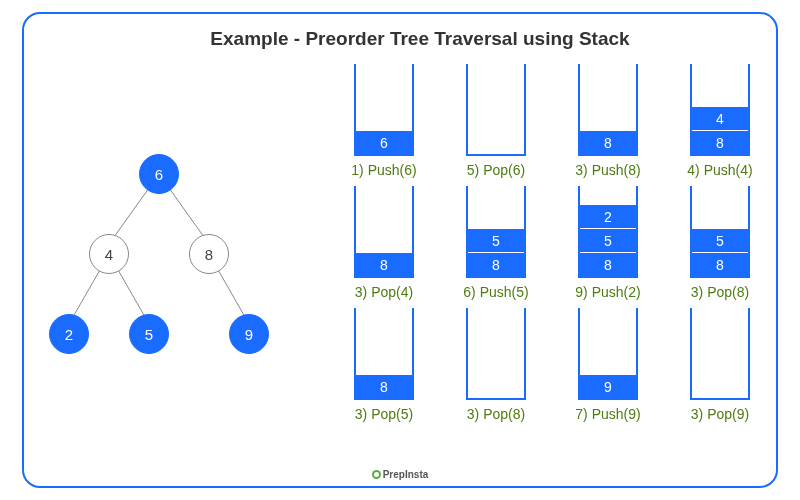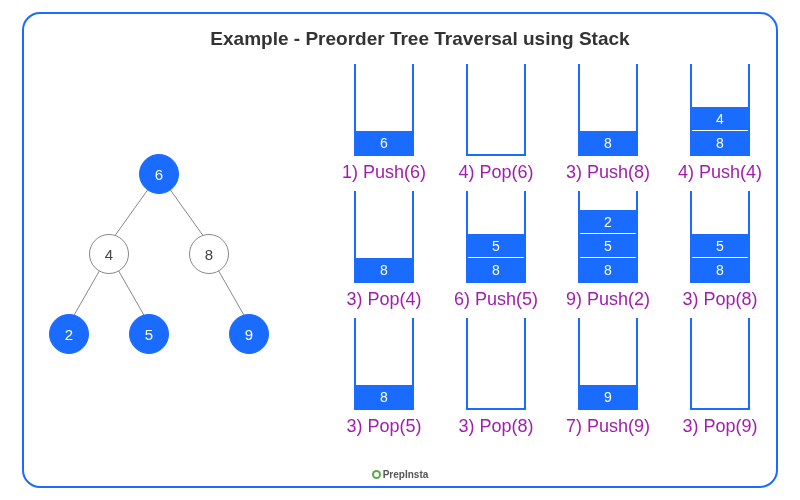--- a/index.html
+++ b/index.html
@@ -97,22 +97,22 @@
     background: #1a6bff;
     color: #fff;
     font-size: 14px;
     display: flex;
     align-items: center;
     justify-content: center;
     border-top: 1px solid #fff;
     flex-shrink: 0;
   }
   .caption {
-    font-size: 18px;
-    color: #a21caf;
+    font-size: 14px;
+    color: #4d7c0f;
     margin-top: 6px;
     text-align: center;
     white-space: nowrap;
   }
 
   .footer-logo {
     position: absolute;
     bottom: 6px;
     left: 0;
     right: 0;
@@ -179,21 +179,21 @@
 
   <div class="stacks" id="stacks-grid">
       <div class="stack-cell">
         <div class="stack">
           <div class="slot">6</div>
         </div>
         <div class="caption">1) Push(6)</div>
       </div>
       <div class="stack-cell">
         <div class="stack"></div>
-        <div class="caption">4) Pop(6)</div>
+        <div class="caption">5) Pop(6)</div>
       </div>
       <div class="stack-cell">
         <div class="stack">
           <div class="slot">8</div>
         </div>
         <div class="caption">3) Push(8)</div>
       </div>
       <div class="stack-cell">
         <div class="stack">
           <div class="slot">8</div>

